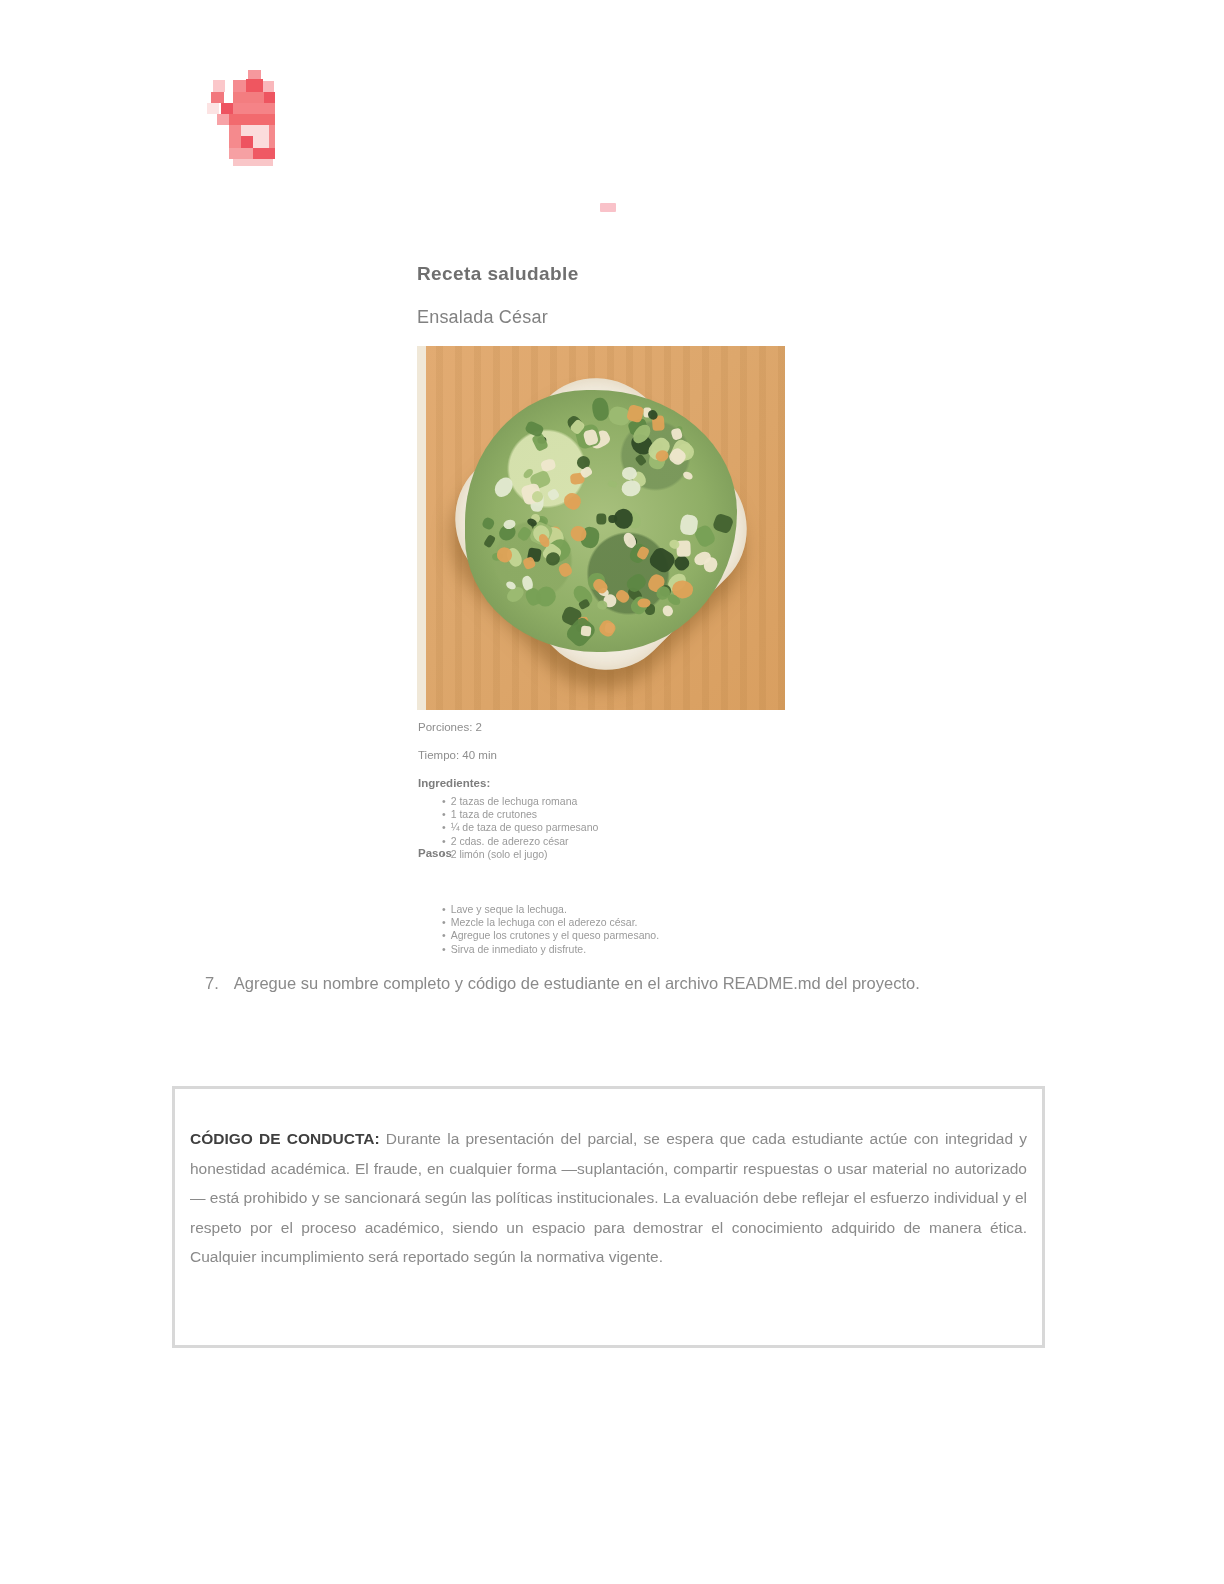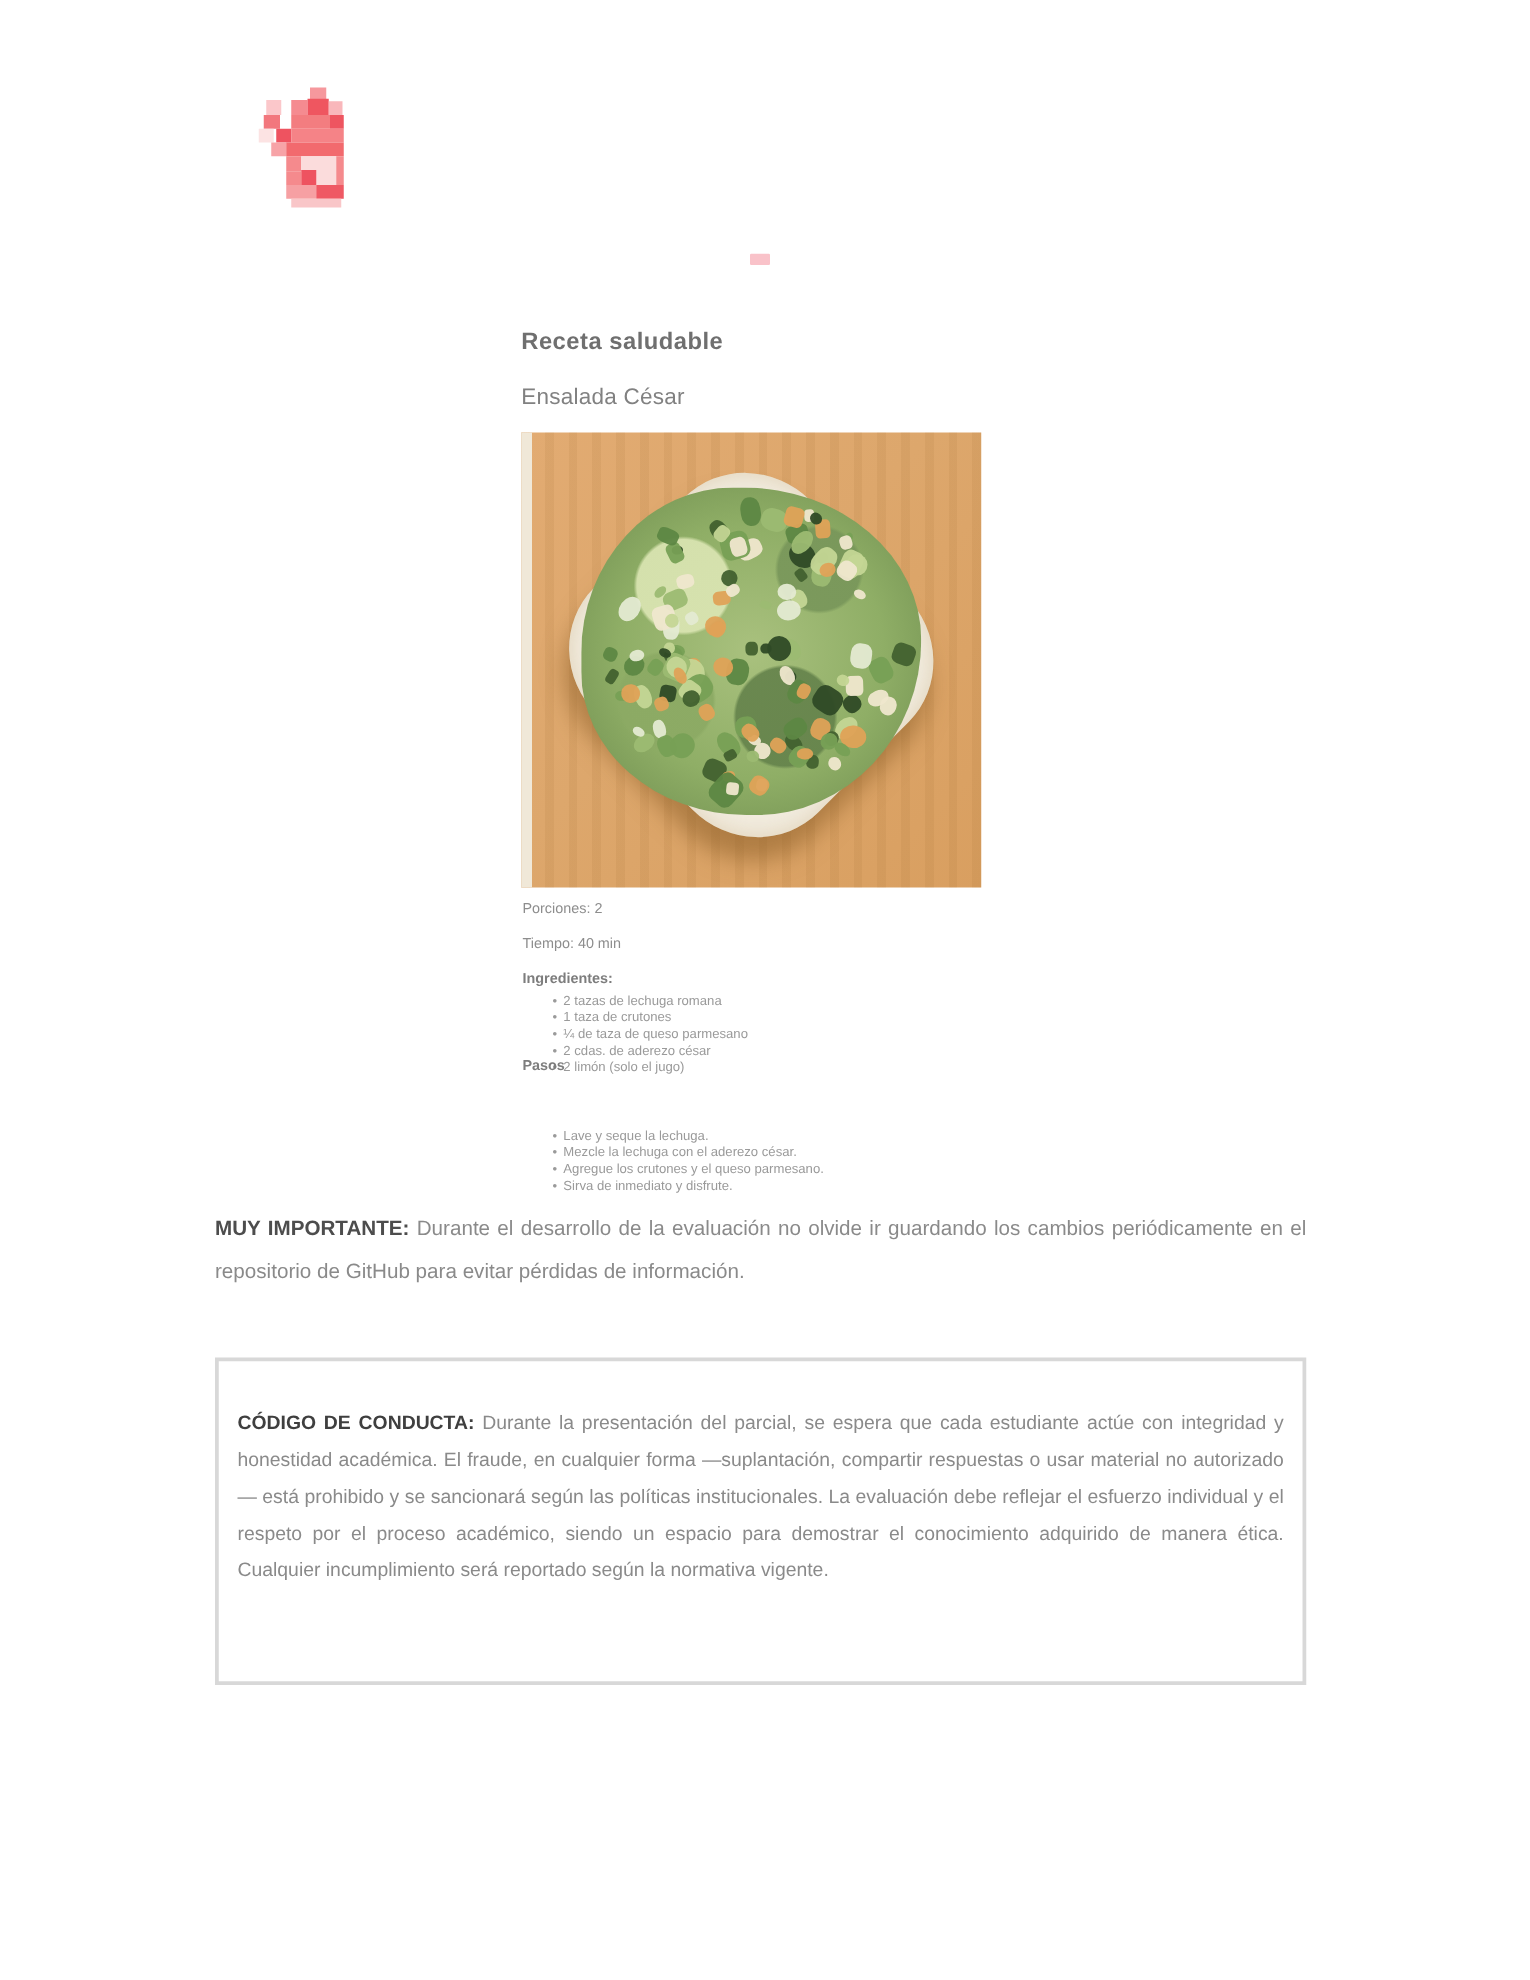--- a/index.html
+++ b/index.html
@@ -248,19 +248,19 @@
 
 <div id="steps-label" class="abs fuzz">Pasos</div>
 <ul id="steps-list" class="abs doc-list fuzz">
   <li>Lave y seque la lechuga.</li>
   <li>Mezcle la lechuga con el aderezo césar.</li>
   <li>Agregue los crutones y el queso parmesano.</li>
   <li>Sirva de inmediato y disfrute.</li>
 </ul>
 
 <div id="assignment" class="abs fuzz2">
-  <p><b>MUY IMPORTANTE:</b> <span>Durante el desarrollo de la evaluación no olvide ir guardando los cambios periódicamente en el repositorio de GitHub para evitar pérdidas de información.</span></p>
+  <p><span class="num">7.</span><span>Agregue su nombre completo y código de estudiante en el archivo README.md del proyecto.</span></p>
 </div>
 
 <div id="notice-box" class="abs fuzz2">
   <div class="gap"></div>
   <p><b>CÓDIGO DE CONDUCTA:</b> <span>Durante la presentación del parcial, se espera que cada estudiante actúe con integridad y honestidad académica. El fraude, en cualquier forma —suplantación, compartir respuestas o usar material no autorizado— está prohibido y se sancionará según las políticas institucionales. La evaluación debe reflejar el esfuerzo individual y el respeto por el proceso académico, siendo un espacio para demostrar el conocimiento adquirido de manera ética. Cualquier incumplimiento será reportado según la normativa vigente.</span></p>
 </div>
 
 </body></html>

